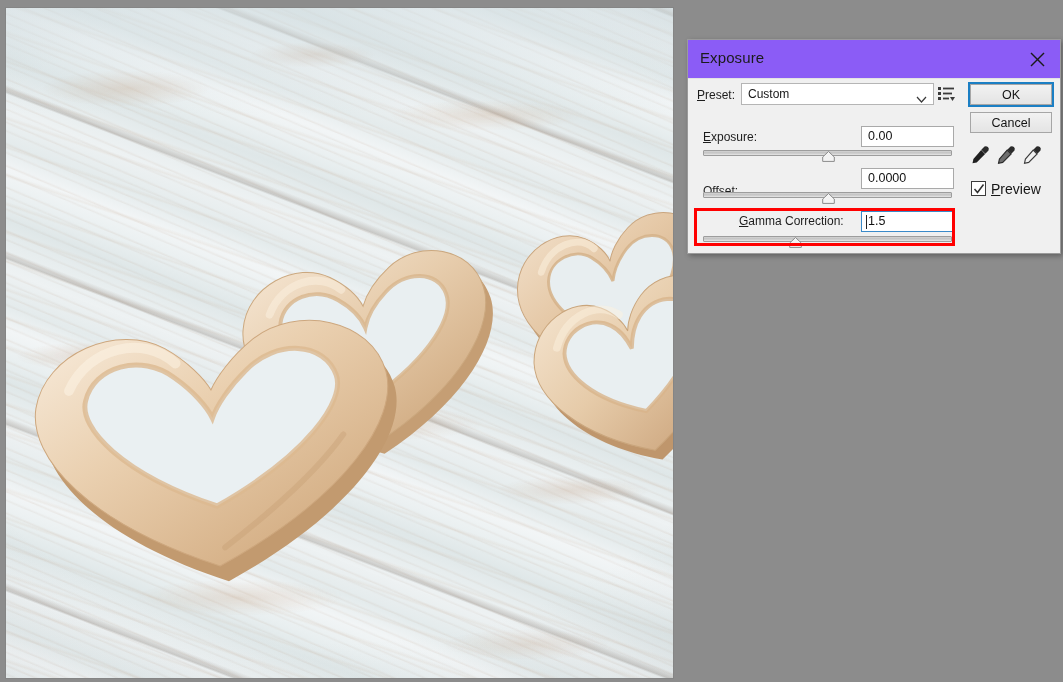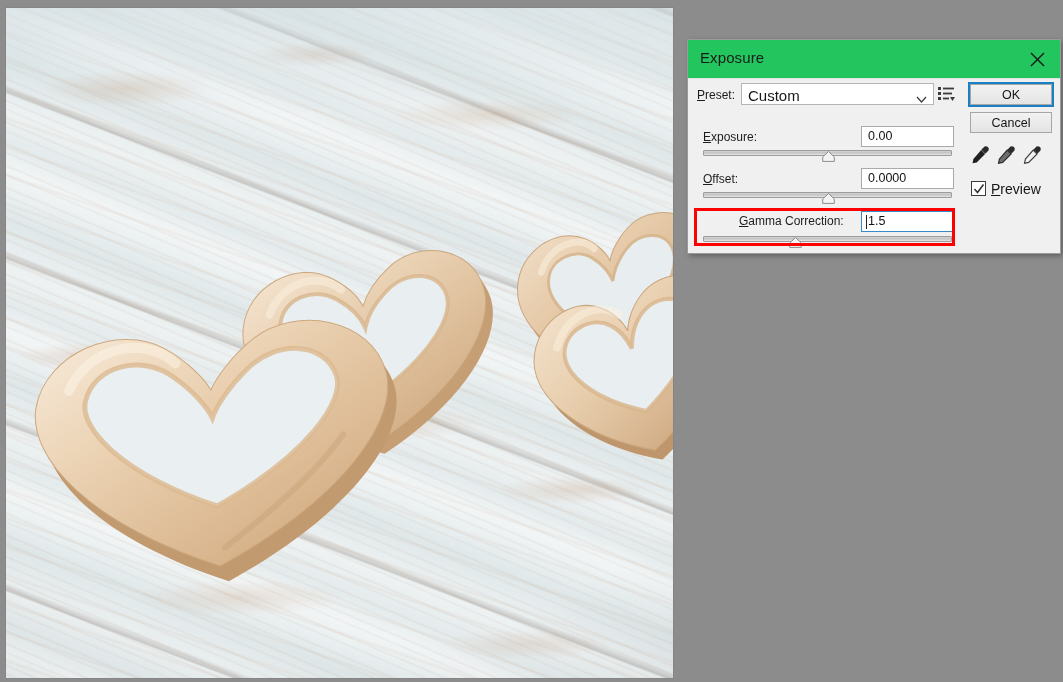--- a/index.html
+++ b/index.html
@@ -97,21 +97,21 @@
     left: 687px; top: 39px;
     width: 374px; height: 215px;
     background: #f0f0f0;
     border: 1px solid #9b9b9b;
     box-shadow: 2px 2px 5px rgba(0,0,0,.30);
     box-sizing: border-box;
   }
   .titlebar {
     position: relative;
     height: 39px;
-    background: #22c55e;
+    background: #8b5cf6;
     border-bottom: 1px solid #e3e3e3;
     box-sizing: border-box;
   }
   .title-text {
     position: absolute;
     left: 12px; top: 9px;
     font-size: 15px;
     color: #1b1b1b;
     letter-spacing: .1px;
   }
@@ -138,21 +138,21 @@
   .preset-select {
     position: absolute;
     left: 741px; top: 83px;
     width: 193px; height: 22px;
     background: #ffffff;
     border: 1px solid #b5b5b5;
     box-sizing: border-box;
   }
   .preset-value {
     position: absolute; left: 6px; top: 3px;
-    font-size: 15px; color: #171717;
+    font-size: 12px; color: #171717;
   }
   .preset-chevron {
     position: absolute; right: 6px; top: 6px;
   }
   .preset-menu-icon {
     position: absolute;
     left: 938px; top: 86px;
     width: 18px; height: 17px;
   }
 
@@ -398,21 +398,21 @@
   </div>
   <div class="slider" style="left:703px; top:147px; width:249px;">
     <div class="slider-track"></div>
     <div class="slider-thumb" style="left:50%;">
       <svg width="13" height="11" viewBox="0 0 13 11">
         <polygon points="6.5,0.5 12.3,6 12.3,10.4 0.7,10.4 0.7,6" fill="#f4f4f4" stroke="#8a8a8a" stroke-width="1"></polygon>
       </svg>
     </div>
   </div>
 
-  <div class="field-label" style="left:703px; top:172px;"><u>O</u>ffset:</div>
+  <div class="field-label" style="left:703px; top:184px;"><u>O</u>ffset:</div>
   <div class="num-input" style="left:861px; top:168px;text-decoration:underline;">
     <span class="num-value">0.0000</span>
   </div>
   <div class="slider" style="left:703px; top:189px; width:249px;">
     <div class="slider-track"></div>
     <div class="slider-thumb" style="left:50%;">
       <svg width="13" height="11" viewBox="0 0 13 11">
         <polygon points="6.5,0.5 12.3,6 12.3,10.4 0.7,10.4 0.7,6" fill="#f4f4f4" stroke="#8a8a8a" stroke-width="1"></polygon>
       </svg>
     </div>

